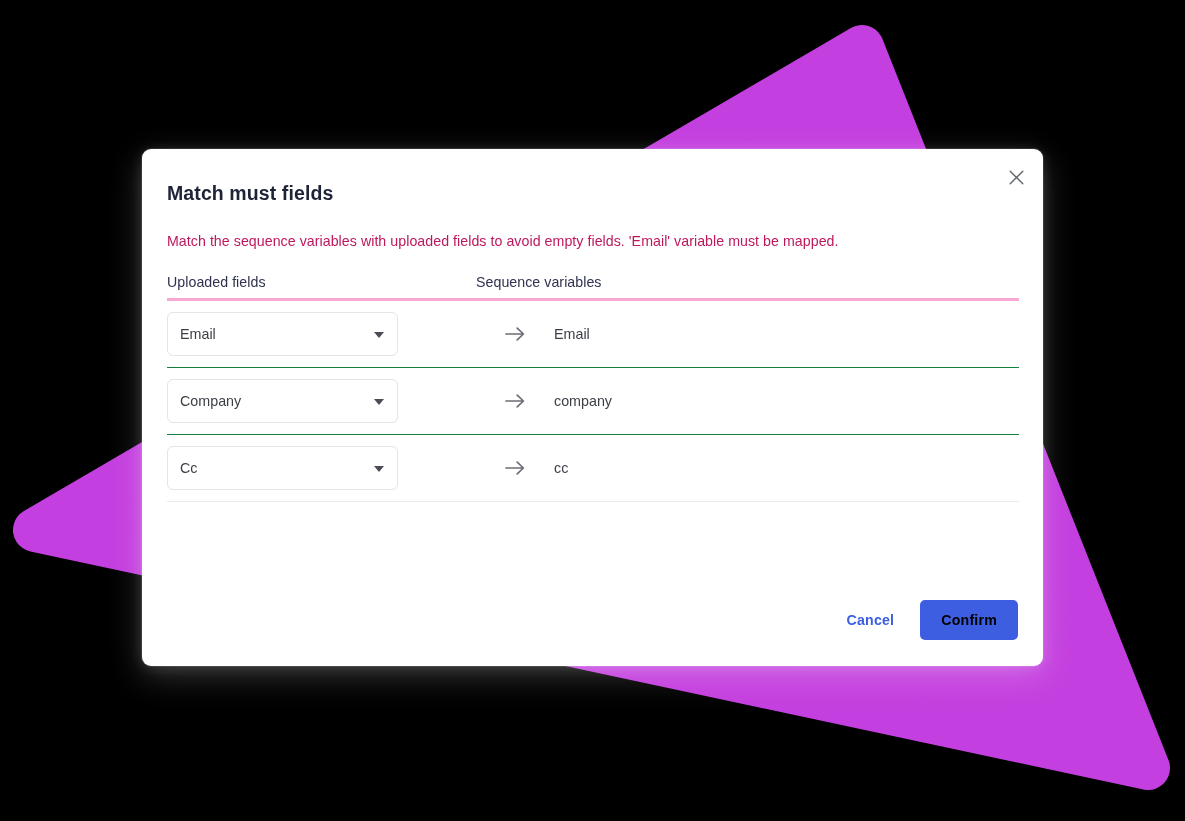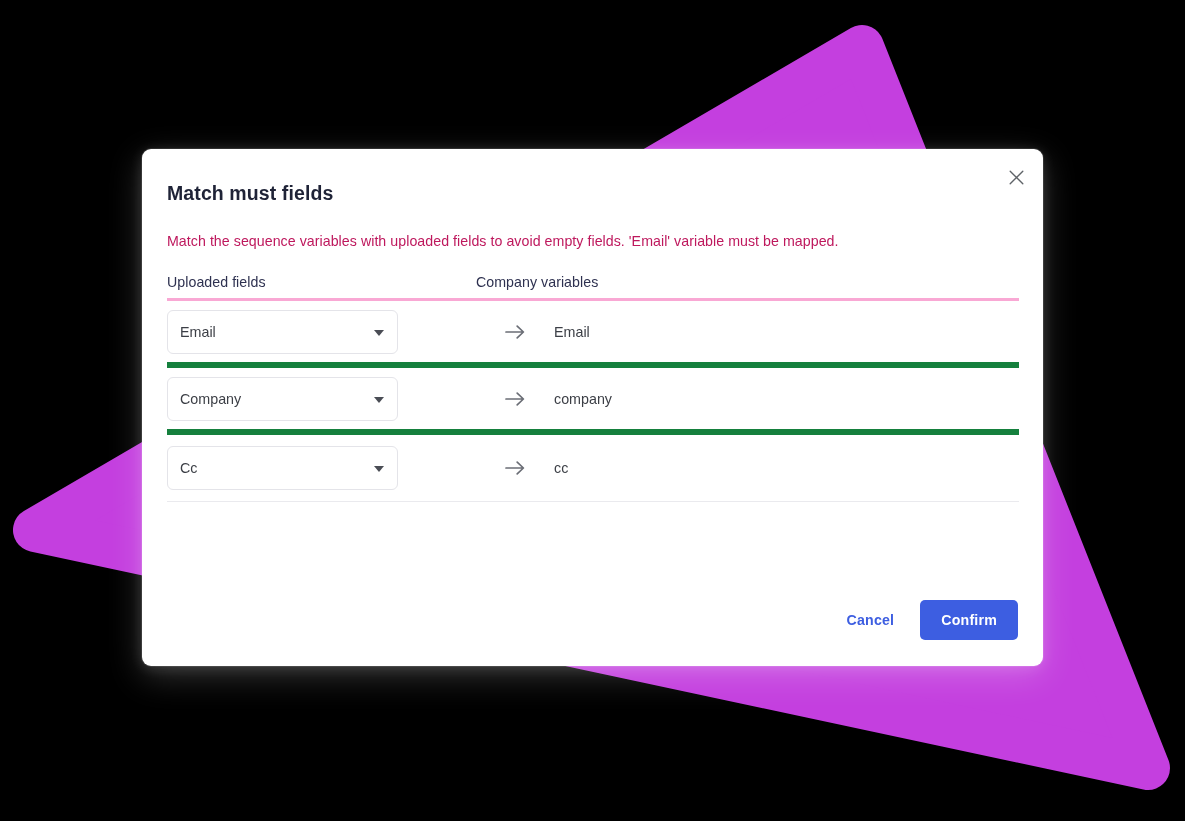--- a/index.html
+++ b/index.html
@@ -99,21 +99,21 @@
   .map-head .hdr {
     font-size: 14.2px;
     color: #2e3150;
     letter-spacing: 0.05px;
   }
 
   .map-row {
     display: flex;
     align-items: center;
     height: 67px;
-    border-bottom: 6px solid #15803d;
+    border-bottom: 1px solid #15803d;
   }
   .map-row:last-child { border-bottom: 1px solid #eaeaee; }
 
   .select-box {
     position: relative;
     width: 231px;
     height: 44px;
     border: 1px solid #e4e4e9;
     border-radius: 6px;
     background: #ffffff;
@@ -169,21 +169,21 @@
     border: none;
     padding: 10px 16px;
     cursor: pointer;
     font-family: "Liberation Sans", sans-serif;
     letter-spacing: 0.2px;
   }
 
   .btn-confirm {
     font-size: 14.2px;
     font-weight: bold;
-    color: #ffffff;
+    color: #000000;
     background: #3d5ee1;
     border: none;
     border-radius: 5px;
     padding: 12px 21px;
     cursor: pointer;
     font-family: "Liberation Sans", sans-serif;
     letter-spacing: 0.2px;
   }
 </style>
 </head>
@@ -207,21 +207,21 @@
 
     <div class="modal-desc">Match the sequence variables with uploaded fields to avoid empty fields. 'Email' variable must be mapped.</div>
 
     <div class="map-table">
 
       <div class="map-head">
         <div class="col-a">
           <span class="hdr">Uploaded fields</span>
         </div>
         <div class="col-b">
-          <span class="hdr">Company variables</span>
+          <span class="hdr">Sequence variables</span>
         </div>
       </div>
 
       <div class="map-row">
         <div class="col-a">
           <div class="select-box">
             <span class="sel-label">Email</span>
             <span class="caret"></span>
           </div>
         </div>

